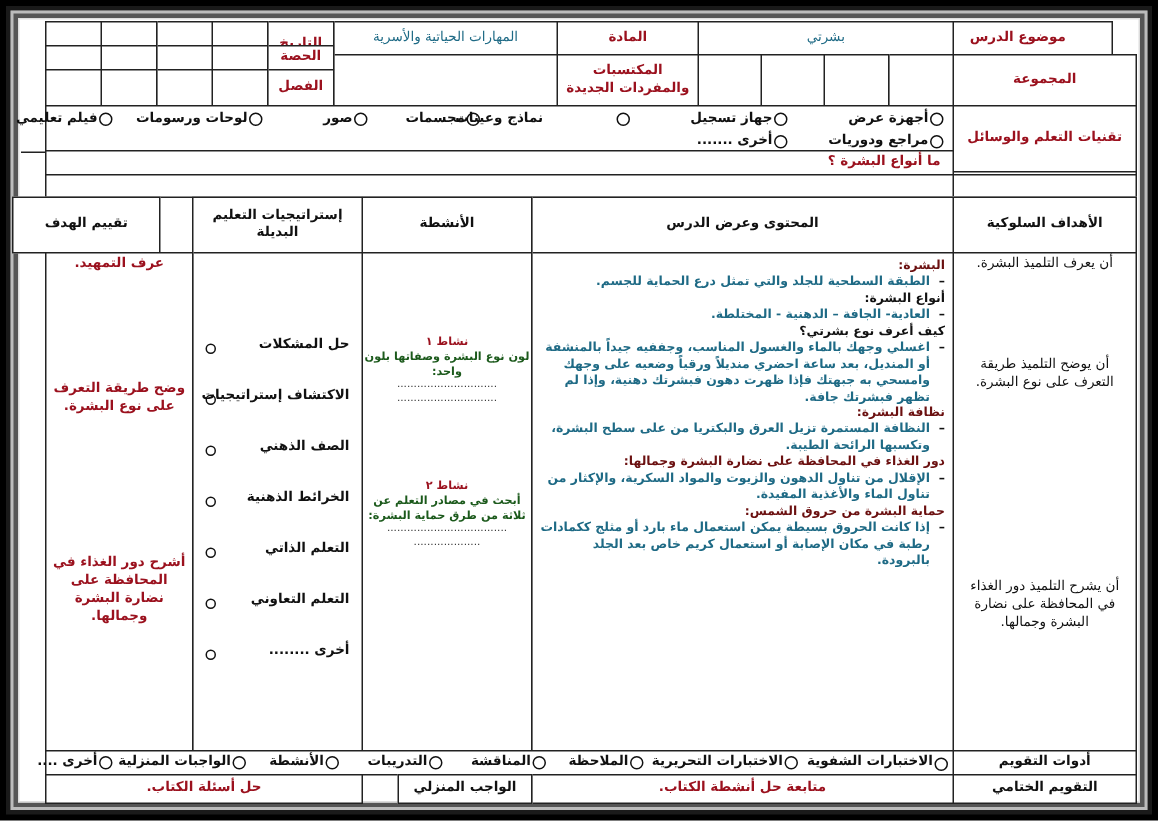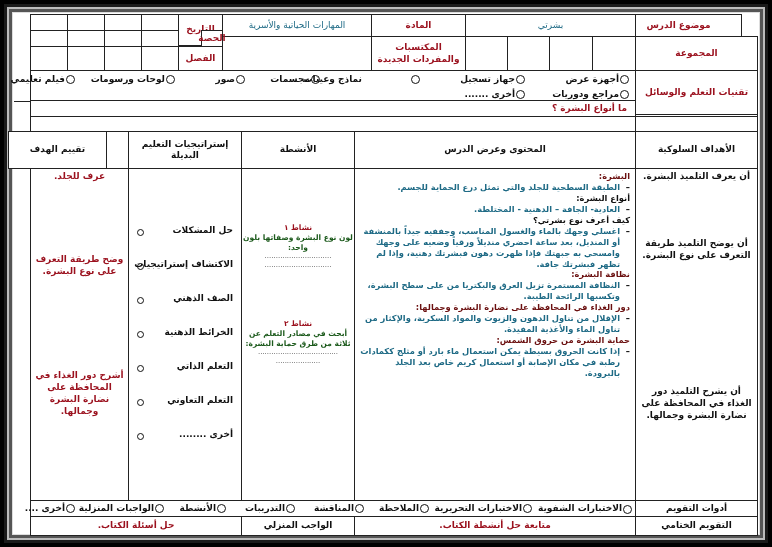--- a/index.html
+++ b/index.html
@@ -22,21 +22,21 @@
   .content .b{color:#1e6a85;font-weight:bold;padding-right:10px;position:relative;}
   .content .b::before{content:"–";position:absolute;right:0;color:#111;}
   .strat{display:block;padding:0;}
   .strat-item{position:absolute;right:8px;font-size:9px;font-weight:bold;color:#111;direction:rtl;white-space:nowrap;}
   .strat-bullet{position:absolute;left:8px;width:5px;height:5px;border:1px solid #111;border-radius:50%;}
   .act{display:block;}
   .act-block{position:absolute;left:0;right:0;text-align:center;font-size:7.5px;line-height:1.3;}
   .dots{letter-spacing:0;color:#333;font-size:7px;}
   .eval{display:block;}
   .eval-item{position:absolute;left:4px;right:4px;text-align:center;color:#9b111e;font-weight:bold;font-size:9px;line-height:1.35;}
-  .goal-item{position:absolute;left:4px;right:4px;text-align:center;color:#111;font-weight:bold;font-size:9px;line-height:1.35;}
+  .goal-item{position:absolute;left:4px;right:4px;text-align:center;color:#111;font-weight:normal;font-size:9px;line-height:1.35;}
 </style>
 </head>
 <body>
 
 <div class="frame">
  <div class="frame2">
   <div class="frame3">
    <div class="sheet">
 
     <div class="cell red" style="right:16px;top:0;width:127px;height:23px;">موضوع الدرس</div>
@@ -49,21 +49,21 @@
     <div class="cell" style="right:653px;top:0;width:38px;height:17px;"></div>
     <div class="cell" style="right:690px;top:0;width:38px;height:17px;"></div>
 
     <div class="cell red" style="right:0;top:22px;width:123px;height:35px;">المجموعة</div>
     <div class="cell" style="right:122px;top:22px;width:44px;height:35px;"></div>
     <div class="cell" style="right:165px;top:22px;width:44px;height:35px;"></div>
     <div class="cell" style="right:208px;top:22px;width:43px;height:35px;"></div>
     <div class="cell" style="right:250px;top:22px;width:43px;height:35px;"></div>
     <div class="cell red" style="right:292px;top:22px;width:95px;height:35px;">المكتسبات والمفردات الجديدة</div>
     <div class="cell" style="right:386px;top:22px;width:150px;height:35px;"></div>
-    <div class="cell red" style="right:535px;top:16px;width:22px;height:17px;">الحصة</div>
+    <div class="cell red" style="right:535px;top:16px;width:45px;height:17px;">الحصة</div>
     <div class="cell" style="right:579px;top:16px;width:38px;height:17px;"></div>
     <div class="cell" style="right:616px;top:16px;width:38px;height:17px;"></div>
     <div class="cell" style="right:653px;top:16px;width:38px;height:17px;"></div>
     <div class="cell" style="right:690px;top:16px;width:38px;height:17px;"></div>
     <div class="cell red" style="right:535px;top:32px;width:45px;height:25px;">الفصل</div>
     <div class="cell" style="right:579px;top:32px;width:38px;height:25px;"></div>
     <div class="cell" style="right:616px;top:32px;width:38px;height:25px;"></div>
     <div class="cell" style="right:653px;top:32px;width:38px;height:25px;"></div>
     <div class="cell" style="right:690px;top:32px;width:38px;height:25px;"></div>
 
@@ -167,21 +167,21 @@
             <span class="strat-bullet" style="top:162px;"></span>
       <span class="strat-item" style="top:192px;">التعلم الذاتي</span>
             <span class="strat-bullet" style="top:196px;"></span>
       <span class="strat-item" style="top:226px;">التعلم التعاوني</span>
             <span class="strat-bullet" style="top:230px;"></span>
       <span class="strat-item" style="top:260px;">أخرى ........</span>
             <span class="strat-bullet" style="top:264px;"></span>
     </div>
 
     <div class="cell eval" style="right:629px;top:154px;width:99px;height:333px;">
-      <div class="eval-item" style="top:1px;">عرف للجلد.</div>
+      <div class="eval-item" style="top:1px;">عرف التمهيد.</div>
       <div class="eval-item" style="top:84px;">وضح طريقة التعرف على نوع البشرة.</div>
       <div class="eval-item" style="top:200px;">أشرح دور الغذاء في المحافظة على نضارة البشرة وجمالها.</div>
     </div>
 
     <div class="cell blk" style="right:0;top:486px;width:123px;height:17px;">أدوات التقويم</div>
     <div class="cell" style="right:122px;top:486px;width:606px;height:17px;display:block;">
       <span class="opt" style="position:absolute;right:3px;top:2px;align-items:flex-end;">
               <span class="ring"></span>
               <span>الاختبارات الشفوية</span>
             </span>
@@ -210,19 +210,19 @@
               <span>الواجبات المنزلية</span>
             </span>
       <span class="opt" style="position:absolute;right:560px;top:2px;">
               <span class="ring"></span>
               <span>أخرى ....</span>
             </span>
     </div>
 
     <div class="cell blk" style="right:0;top:502px;width:123px;height:20px;">التقويم الختامي</div>
     <div class="cell red" style="right:122px;top:502px;width:282px;height:20px;">متابعة حل أنشطة الكتاب.</div>
-    <div class="cell blk" style="right:403px;top:502px;width:114px;height:20px;">الواجب المنزلي</div>
+    <div class="cell blk" style="right:403px;top:502px;width:90px;height:20px;">الواجب المنزلي</div>
     <div class="cell red" style="right:516px;top:502px;width:212px;height:20px;">حل أسئلة الكتاب.</div>
 
    </div>
   </div>
  </div>
 </div>
 
 </body></html>

